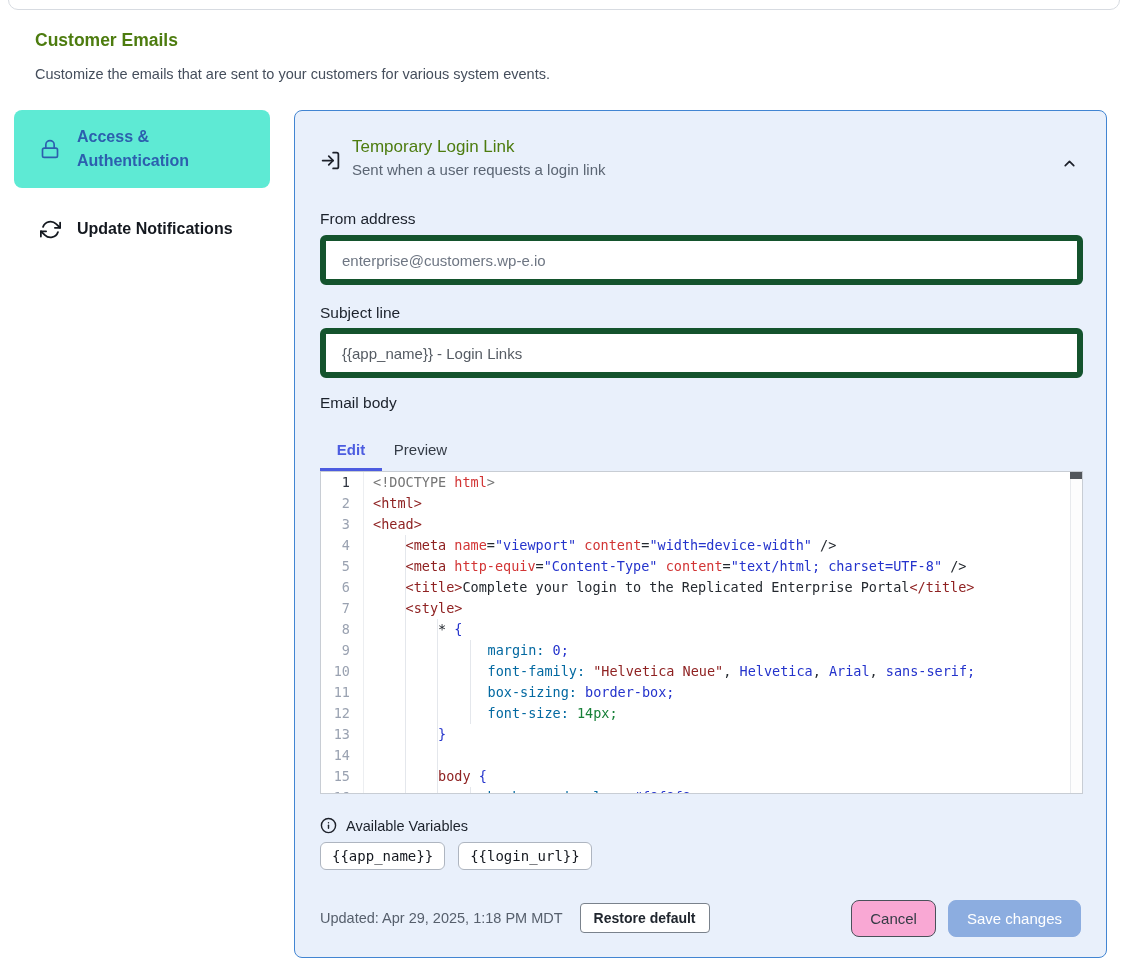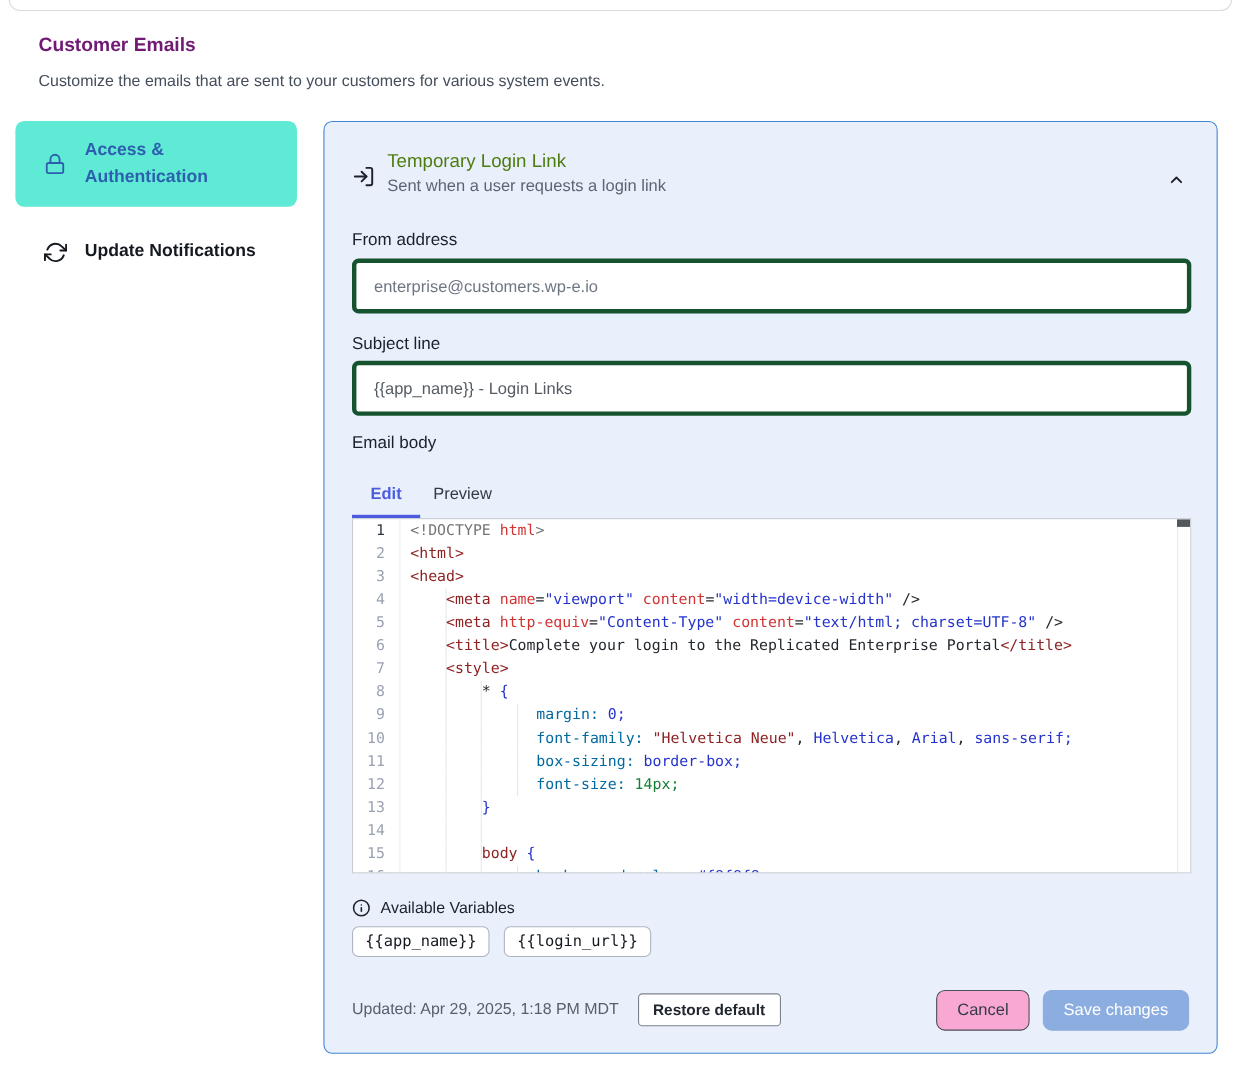--- a/index.html
+++ b/index.html
@@ -4,21 +4,21 @@
 <style>
   html,body{margin:0;padding:0;background:#ffffff;}
   *{box-sizing:border-box;}
   .stage{position:relative;width:1128px;height:980px;background:#ffffff;overflow:hidden;
          font-family:"Liberation Sans",sans-serif;color:#1b212b;}
 
   
   .prev-card{position:absolute;left:8px;right:8px;top:-26px;height:36px;
              border:1px solid #d7dbe1;border-radius:10px;background:#ffffff;}
 
-  .page-title{position:absolute;left:35px;top:30px;font-size:17.5px;font-weight:700;color:#701a75;}
+  .page-title{position:absolute;left:35px;top:30px;font-size:17.5px;font-weight:700;color:#4d7c0f;}
   .page-sub{position:absolute;left:35px;top:66px;font-size:14.5px;color:#454e5c;}
 
   
   .sidebar{position:absolute;left:14px;top:110px;width:256px;}
   .side-item{display:flex;align-items:center;border-radius:8px;cursor:pointer;}
   .side-item.sel{background:#5eead4;height:78px;}
   .side-item.sel .side-label{color:#2c5fae;}
   .side-item .icon-wrap{width:24px;margin-left:24px;flex:none;display:flex;align-items:center;justify-content:center;}
   .side-label{margin-left:15px;font-size:16px;font-weight:600;line-height:24px;color:#14181f;width:160px;}
   .side-item.plain{height:48px;margin-top:17px;}
@@ -27,21 +27,21 @@
   .panel{position:absolute;left:294px;top:110px;width:813px;height:848px;background:#e9f0fb;
          border:1px solid #4285d2;border-radius:8px;}
   .hdr-icon{position:absolute;left:25px;top:39px;}
   .hdr-text{position:absolute;left:57px;top:26px;}
   .hdr-title{font-size:17px;font-weight:400;color:#4d7c0f;}
   .hdr-sub{font-size:15px;color:#5b6573;margin-top:4px;}
   .chev{position:absolute;right:28px;top:44px;cursor:pointer;}
 
   .fld-label{position:absolute;left:25px;font-size:15.5px;color:#1b212b;text-align:center;}
   .txt-input{position:absolute;left:25px;width:763px;height:50px;background:#ffffff;
-             border:4px solid #14532d;border-radius:6px;padding:0 16px;font-size:15px;
+             border:6px solid #14532d;border-radius:6px;padding:0 16px;font-size:15px;
              font-family:"Liberation Sans",sans-serif;outline:none;}
   .txt-input.from{color:#6e7683;}
   .txt-input.subj{color:#555b63;}
 
   
   .tabs{position:absolute;left:25px;top:320px;height:40px;}
   .tab{position:absolute;top:0;height:37px;display:flex;align-items:center;justify-content:center;
        font-size:15px;cursor:pointer;}
   .tab.edit{left:0;width:62px;color:#4c5ce0;font-weight:700;}
   .tab.preview{left:62px;width:77px;color:#343b46;}

